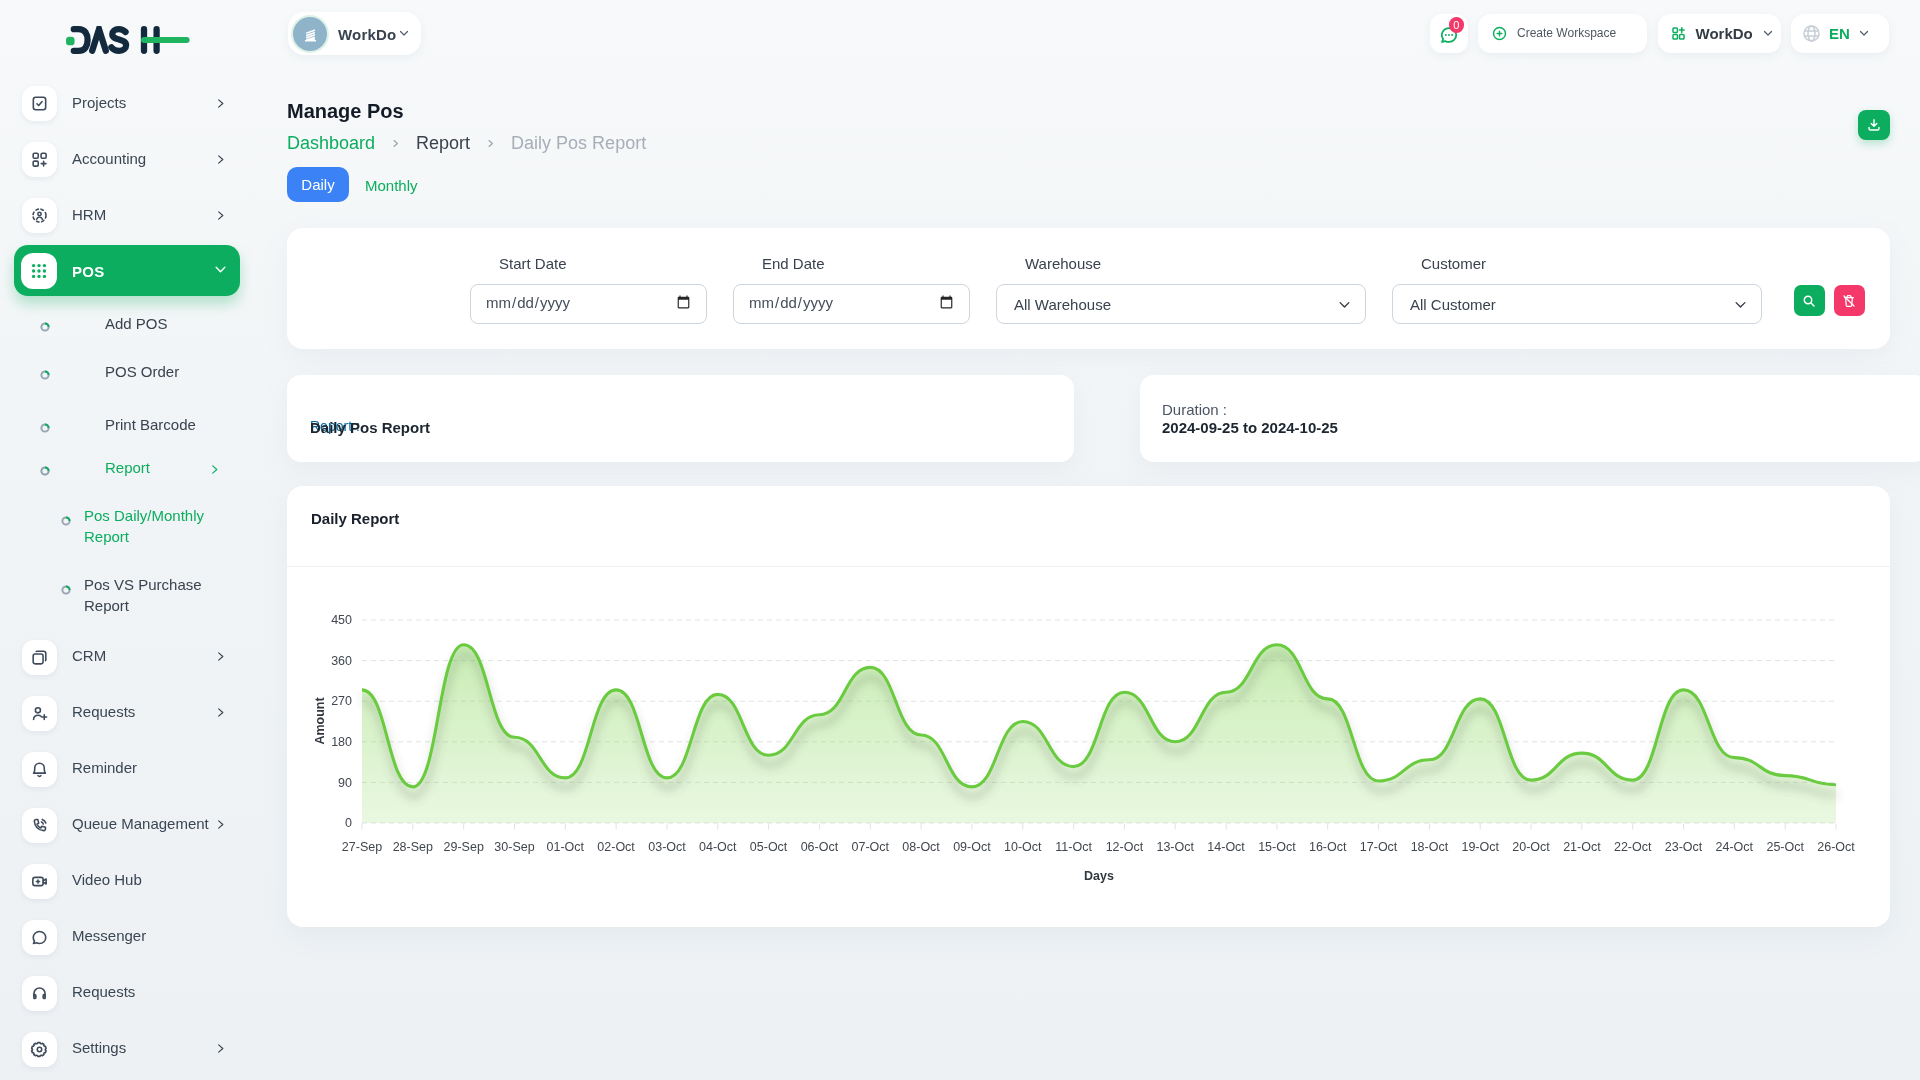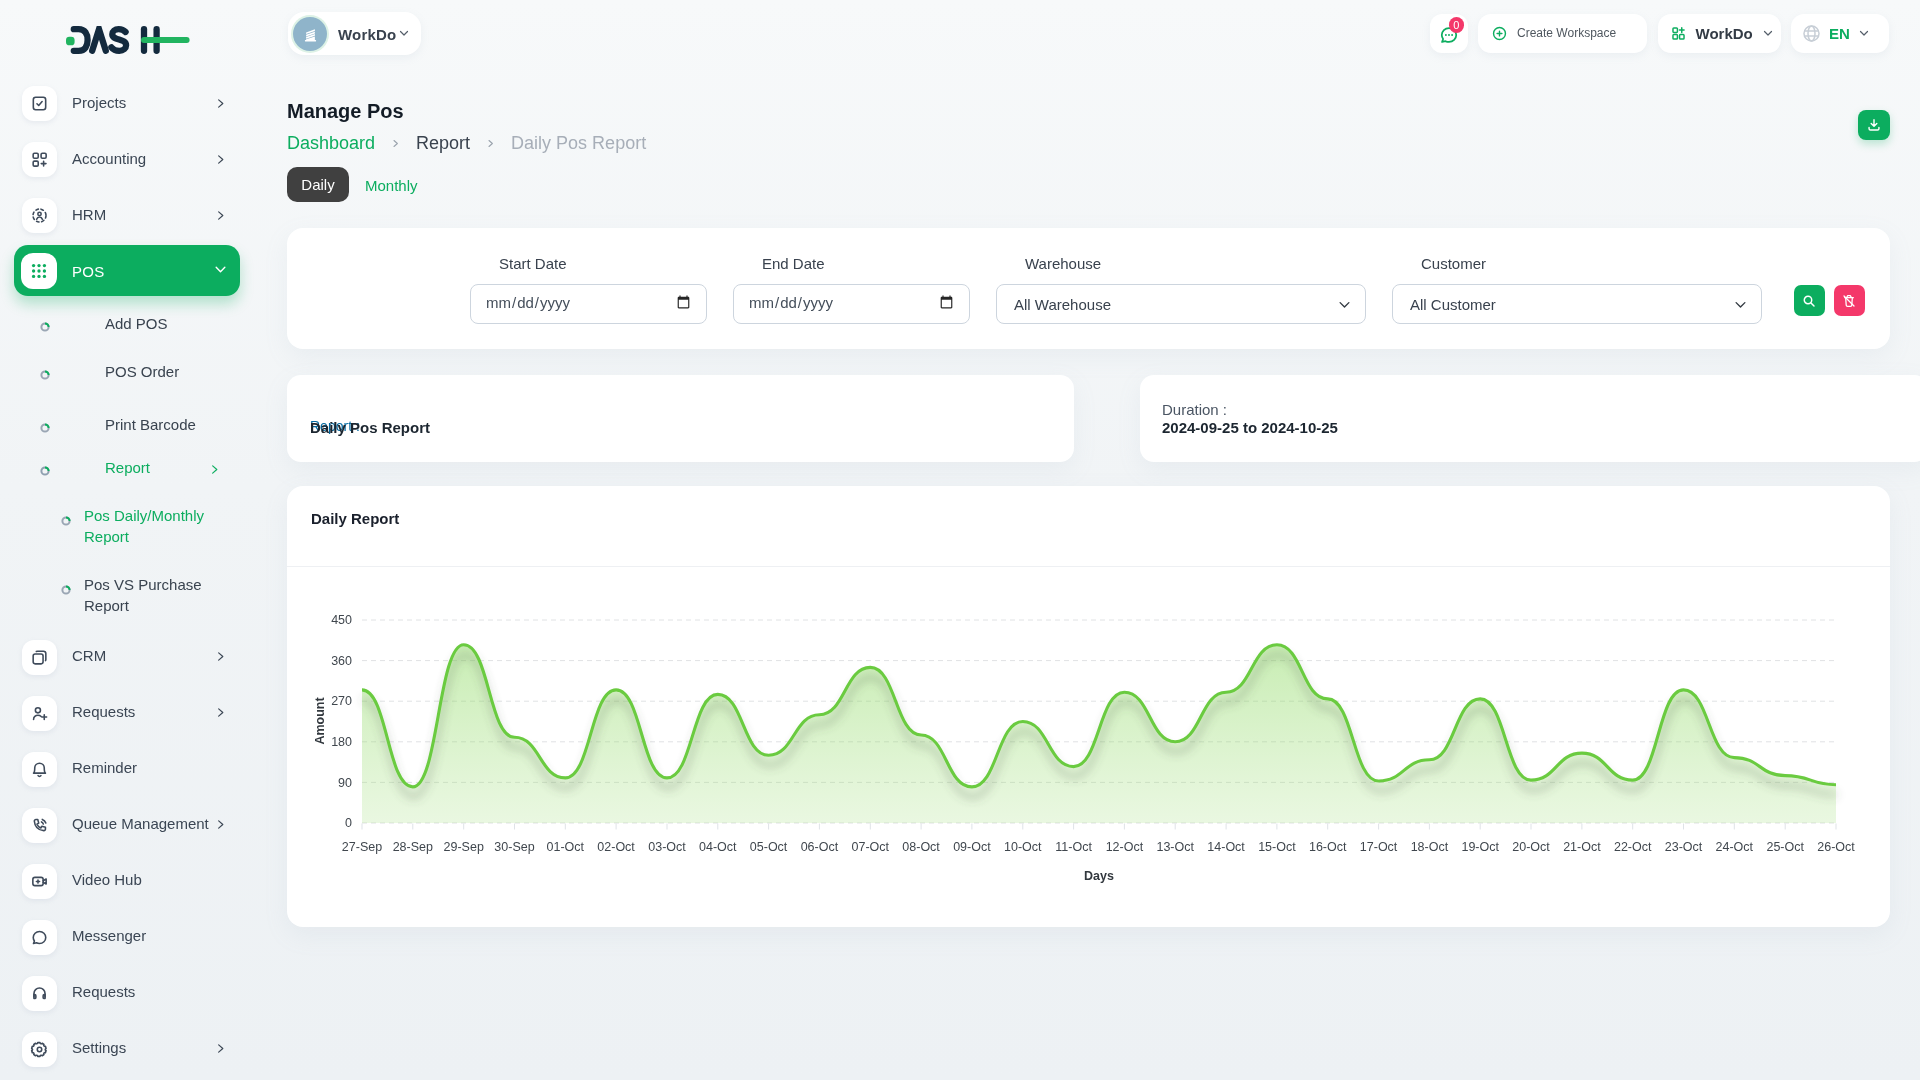--- a/index.html
+++ b/index.html
@@ -96,21 +96,21 @@
           <circle cx="18.5" cy="5.5" r="2"></circle>
     <circle cx="5.5" cy="12" r="2"></circle>
           <circle cx="12" cy="12" r="2"></circle>
           <circle cx="18.5" cy="12" r="2"></circle>
     <circle cx="5.5" cy="18.5" r="2"></circle>
           <circle cx="12" cy="18.5" r="2"></circle>
           <circle cx="18.5" cy="18.5" r="2"></circle>
     </g>
       </svg>
   </span>
-  <span style="position:absolute;left:58px;top:50%;transform:translateY(-50%);font-size:15px;font-weight:400;color:#fff;letter-spacing:0.3px">POS</span>
+  <span style="position:absolute;left:58px;top:50%;transform:translateY(-50%);font-size:15px;font-weight:700;color:#fff;letter-spacing:0.3px">POS</span>
   <span style="position:absolute;right:13px;top:50%;transform:translateY(-50%)"><svg width="13" height="13" viewBox="0 0 24 24" fill="none" stroke="#fff" stroke-width="2.6" stroke-linecap="round" stroke-linejoin="round">
         <path d="M4,8 L12,16 L20,8"></path>
       </svg></span>
 </div>
 
 <div class="sub" style="left:0;top:315px;width:240px;height:16px">
   <span class="blt"><svg width="10" height="10" viewBox="0 0 10 10" fill="none">
         <circle cx="5" cy="5" r="3.6" stroke="#9aa6b4" stroke-width="2"></circle>
         <path d="M5,1.4 A3.6,3.6 0 0 1 8.6,5" stroke="#0cad5f" stroke-width="2"></path>
       </svg></span>
@@ -329,21 +329,21 @@
   <svg width="9" height="9" viewBox="0 0 24 24" fill="none" stroke="#9aa3ad" stroke-width="3" stroke-linecap="round" stroke-linejoin="round">
       <path d="M8,4 L17,12 L8,20"></path>
     </svg>
   <span style="color:#39424e;font-weight:500">Report</span>
   <svg width="9" height="9" viewBox="0 0 24 24" fill="none" stroke="#9aa3ad" stroke-width="3" stroke-linecap="round" stroke-linejoin="round">
       <path d="M8,4 L17,12 L8,20"></path>
     </svg>
   <span style="color:#a7aeb8">Daily Pos Report</span>
 </div>
 
-<div class="abs" style="left:287px;top:167px;width:62px;height:35px;background:#404040;border-radius:10px;color:#fff;font-size:15px;display:flex;align-items:center;justify-content:center">Daily</div>
+<div class="abs" style="left:287px;top:167px;width:62px;height:35px;background:#3b82f6;border-radius:10px;color:#fff;font-size:15px;display:flex;align-items:center;justify-content:center">Daily</div>
 <div class="abs" style="left:365px;top:177px;font-size:15px;color:#0cad5f">Monthly</div>
 
 <div class="abs" style="left:1858px;top:110px;width:32px;height:30px;background:#0cad5f;border-radius:8px;display:flex;align-items:center;justify-content:center;box-shadow:0 4px 8px rgba(12,173,95,0.25)">
   <svg width="16" height="16" viewBox="0 0 24 24" fill="none" stroke="#fff" stroke-width="2.1" stroke-linecap="round" stroke-linejoin="round">
       <path d="M12,4 L12,13.5 M7.8,9.6 L12,13.9 L16.2,9.6"></path>
       <path d="M4.6,15.6 L4.6,17.6 C4.6,18.7 5.5,19.4 6.6,19.4 L17.4,19.4 C18.5,19.4 19.4,18.7 19.4,17.6 L19.4,15.6"></path>
     </svg>
 </div>
 
 <div class="card" style="left:287px;top:228px;width:1603px;height:121px">

